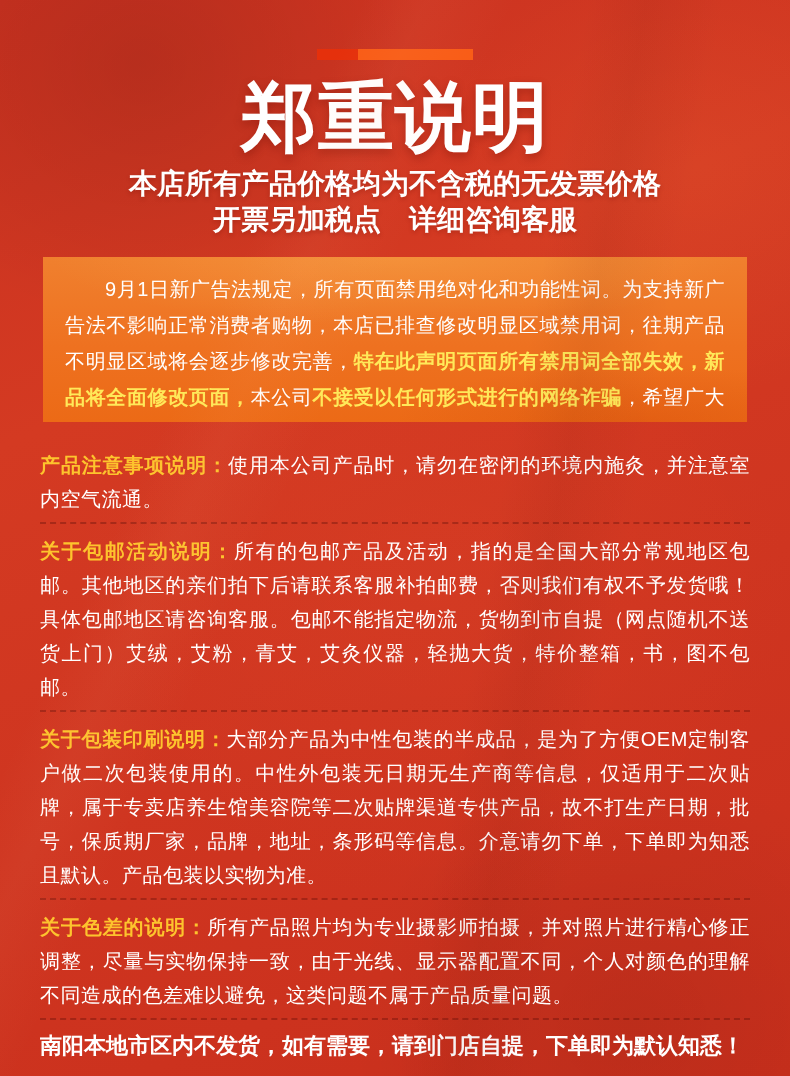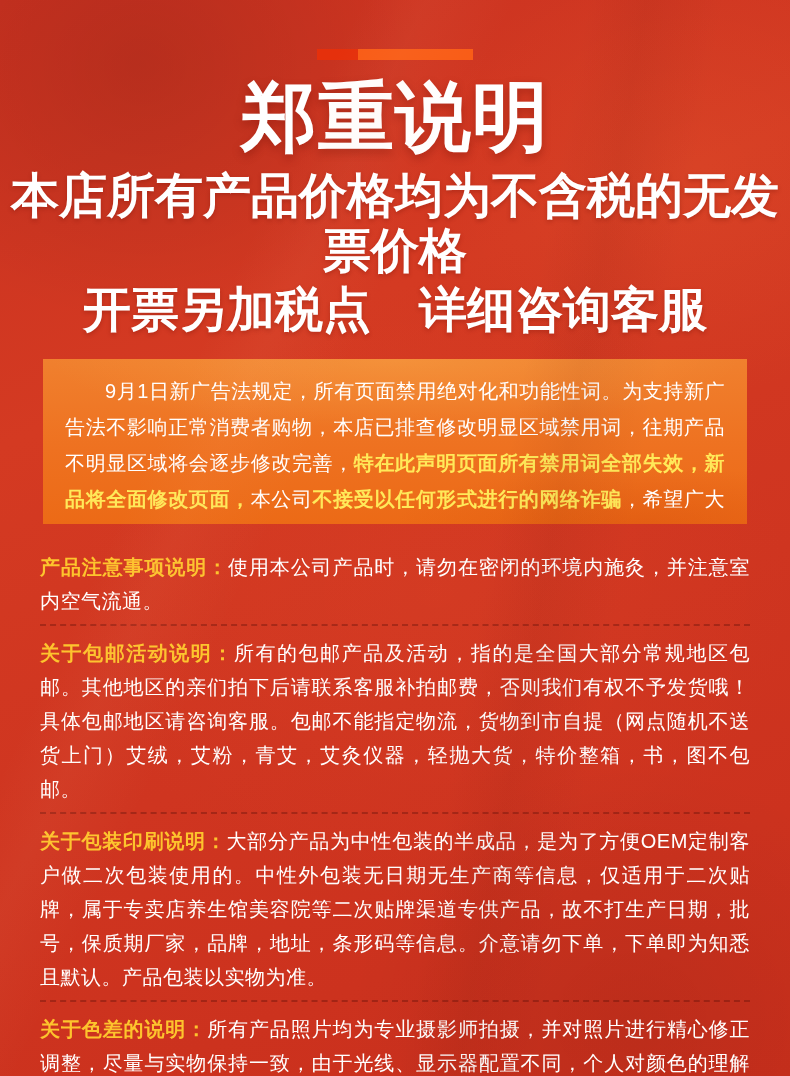--- a/index.html
+++ b/index.html
@@ -31,21 +31,21 @@
     margin:16px 0 0;
     text-align:center;
     font-size:76px;line-height:1.08;font-weight:bold;
     color:#ffffff;letter-spacing:1px;
     text-shadow:0 4px 8px rgba(110,15,5,0.35);
   }
   
   .subline{text-align:center;margin-top:10px;}
   .subline .subtext{
     position:relative;display:inline-block;
-    font-size:48px;font-weight:bold;color:#ffffff;line-height:1.15;
+    font-size:28px;font-weight:bold;color:#ffffff;line-height:1.15;
     text-shadow:0 2px 4px rgba(110,15,5,0.3);
     padding:0 4px;
   }
   .subline .subtext::after{
     content:"";position:absolute;left:-4px;right:-4px;bottom:2px;height:5px;
     background:#ffd94e;z-index:-1;
   }
   .subline.sub2{margin-top:4px;}
   .subline.sub2 .subtext{padding:0 22px;}
   .subline.sub2 .subtext::after{left:0;right:0;}

